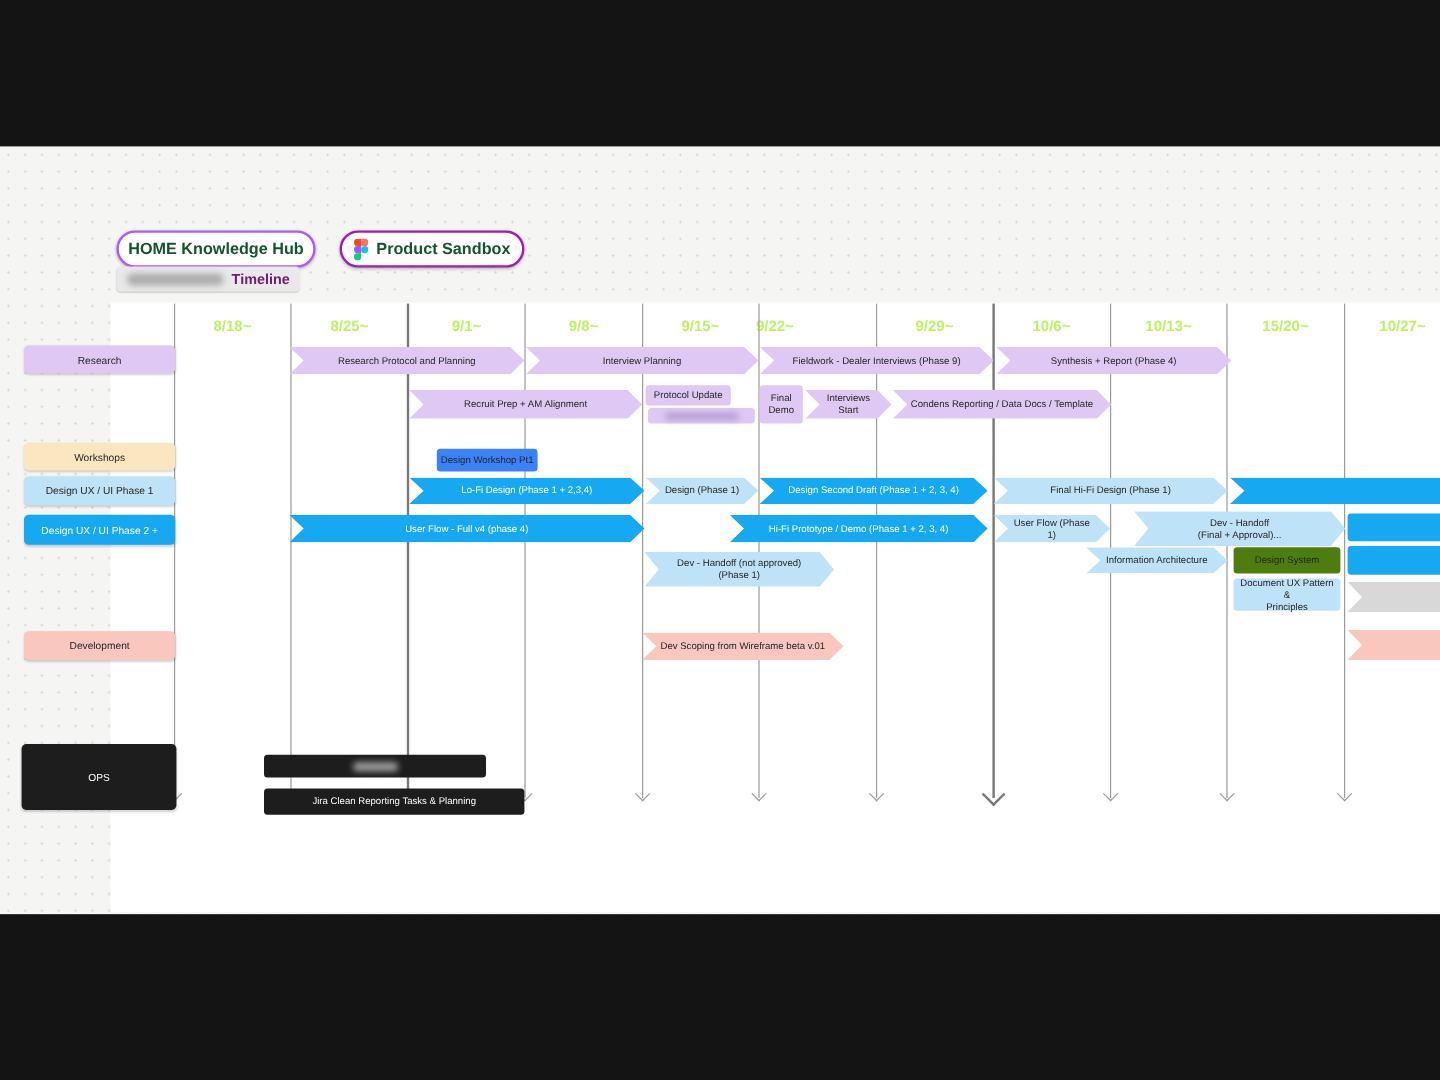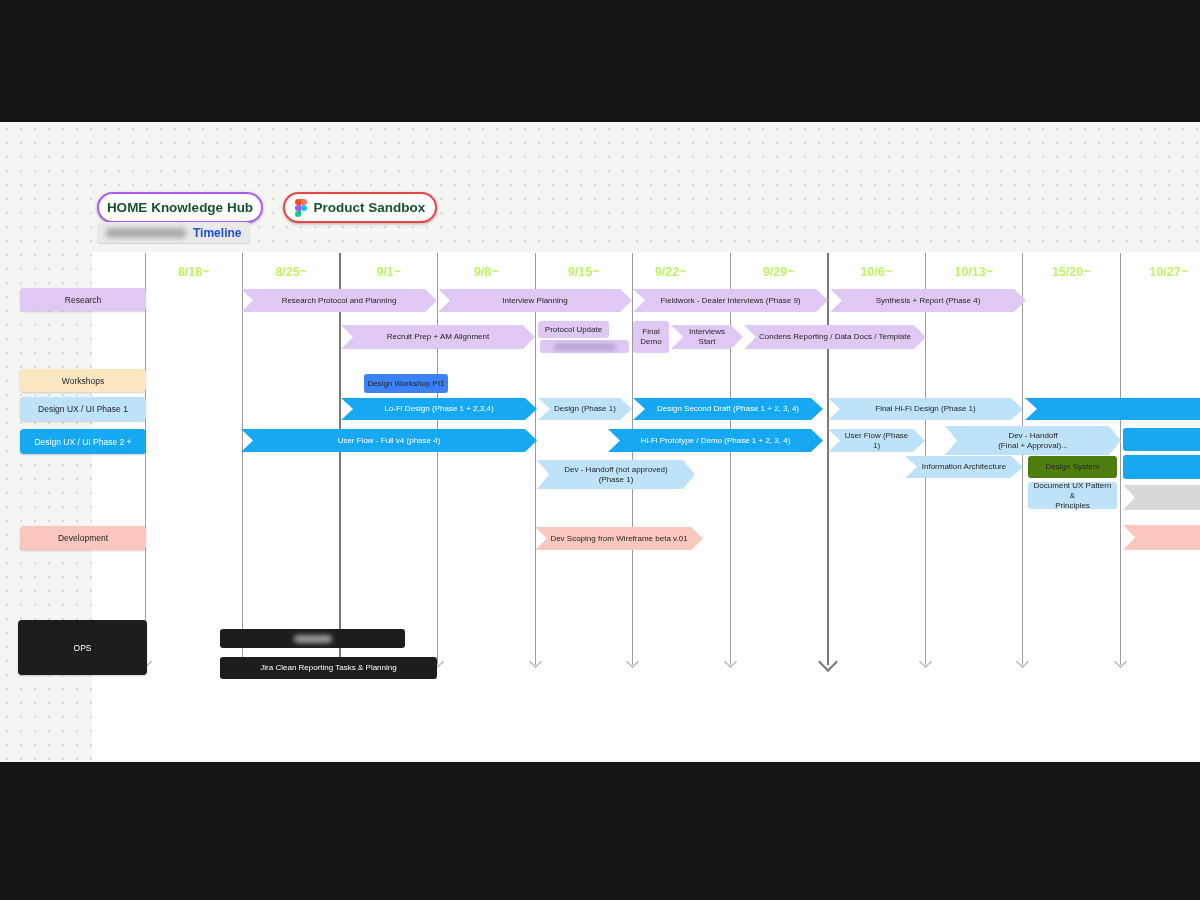--- a/index.html
+++ b/index.html
@@ -13,27 +13,27 @@
              background-image:radial-gradient(circle,#D9D9D9 1.1px,transparent 1.1px);
              background-size:14px 14px;}
   #chart-frame{position:absolute;left:92px;top:252px;width:1108px;height:508px;background:#FFFFFF;}
 
   
   .nav-btn{position:absolute;top:168px;height:31px;background:#fff;border-radius:17px;
            display:flex;align-items:center;justify-content:center;gap:7px;
            font-size:13.5px;font-weight:700;color:#14532d;
            box-shadow:0 1px 3px rgba(0,0,0,.3);box-sizing:border-box;cursor:pointer;margin-top:24px;}
   #nav-btn-0{left:97px;width:166px;border:2px solid #AC5CF5;}
-  #nav-btn-1{left:283px;width:154px;border:2px solid #ef4444;}
+  #nav-btn-1{left:283px;width:154px;border:2px solid #a21caf;}
   #nav-btn-2{left:457px;width:230px;border:2px solid #AC5CF5;}
 
   
   #board-title{position:absolute;left:97px;top:222px;height:21px;background:#E9E9E9;
                border-radius:4px;display:flex;align-items:center;padding:0 9px;
-               font-size:12px;font-weight:700;color:#1d4ed8;box-shadow:0 1px 1px rgba(0,0,0,.15);}
+               font-size:12px;font-weight:700;color:#701a75;box-shadow:0 1px 1px rgba(0,0,0,.15);}
   .redacted-blob{filter:blur(2.5px);border-radius:4px;}
   #title-blob{width:80px;height:10px;background:#ACACAC;margin-right:7px;}
 
   
   .col-header{position:absolute;top:260px;height:24px;line-height:24px;text-align:center;
               font-size:12.5px;font-weight:600;color:#bef264;}
   .gridline{position:absolute;top:253px;height:412px;width:1px;background:#9B9B9B;margin-left:-0.5px;}
   .gridline-em{width:2px;background:#787878;margin-left:-1px;}
   .grid-arrow{position:absolute;top:657px;width:8px;height:8px;margin-left:-4.5px;
               border-right:1.5px solid #9B9B9B;border-bottom:1.5px solid #9B9B9B;
@@ -94,21 +94,21 @@
       <div class="grid-arrow" style="left: 242.5px;"></div>
       <div class="col-header" style="left: 340px; width: 97.5px;">9/1~</div>
       <div class="gridline gridline-em" style="left: 340px;"></div>
       <div class="grid-arrow grid-arrow-em" style="left: 340px;"></div>
       <div class="col-header" style="left: 437.5px; width: 97.5px;">9/8~</div>
       <div class="gridline" style="left: 437.5px;"></div>
       <div class="grid-arrow" style="left: 437.5px;"></div>
       <div class="col-header" style="left: 535px; width: 97.5px;">9/15~</div>
       <div class="gridline" style="left: 535px;"></div>
       <div class="grid-arrow" style="left: 535px;"></div>
-      <div class="col-header" style="left: 622px; width: 97.5px;">9/22~</div>
+      <div class="col-header" style="left: 597px; width: 97.5px;">9/22~</div>
       <div class="gridline" style="left: 632.5px;"></div>
       <div class="grid-arrow" style="left: 632.5px;"></div>
       <div class="col-header" style="left: 730px; width: 97.5px;">9/29~</div>
       <div class="gridline" style="left: 730px;"></div>
       <div class="grid-arrow" style="left: 730px;"></div>
       <div class="col-header" style="left: 827.5px; width: 97.5px;">10/6~</div>
       <div class="gridline gridline-em" style="left: 827.5px;"></div>
       <div class="grid-arrow grid-arrow-em" style="left: 827.5px;"></div>
       <div class="col-header" style="left: 925px; width: 97.5px;">10/13~</div>
       <div class="gridline" style="left: 925px;"></div>

